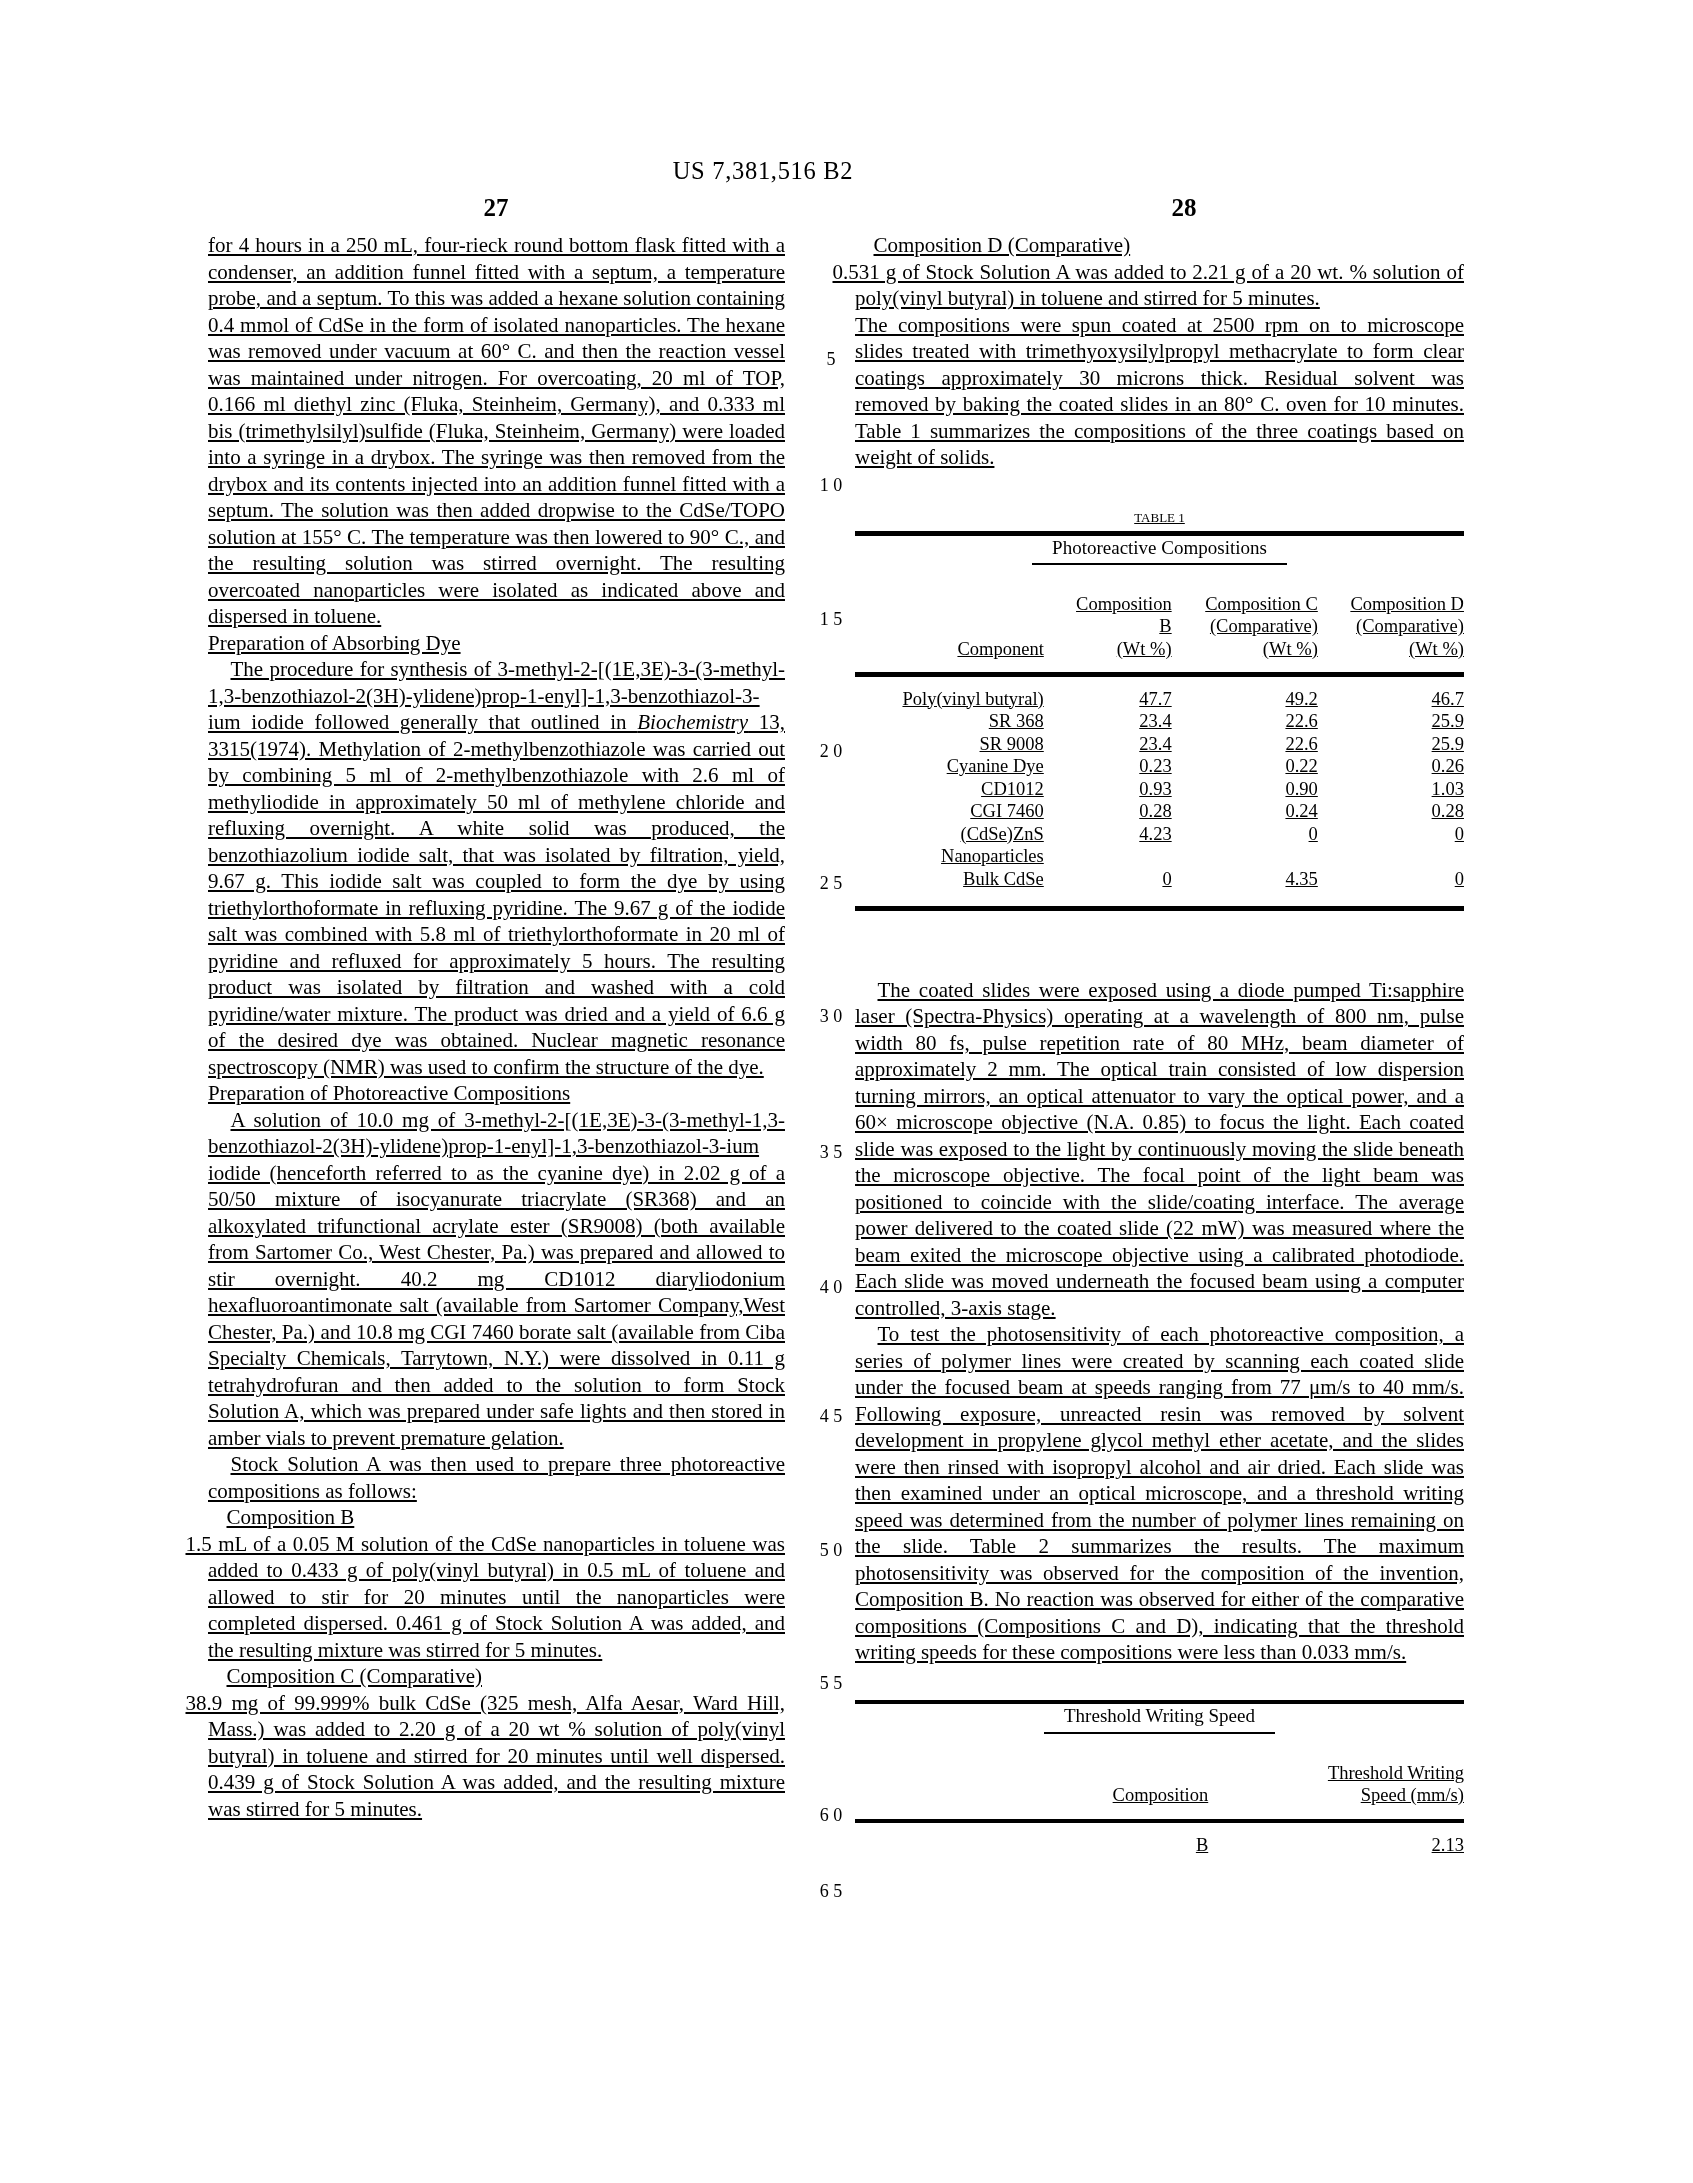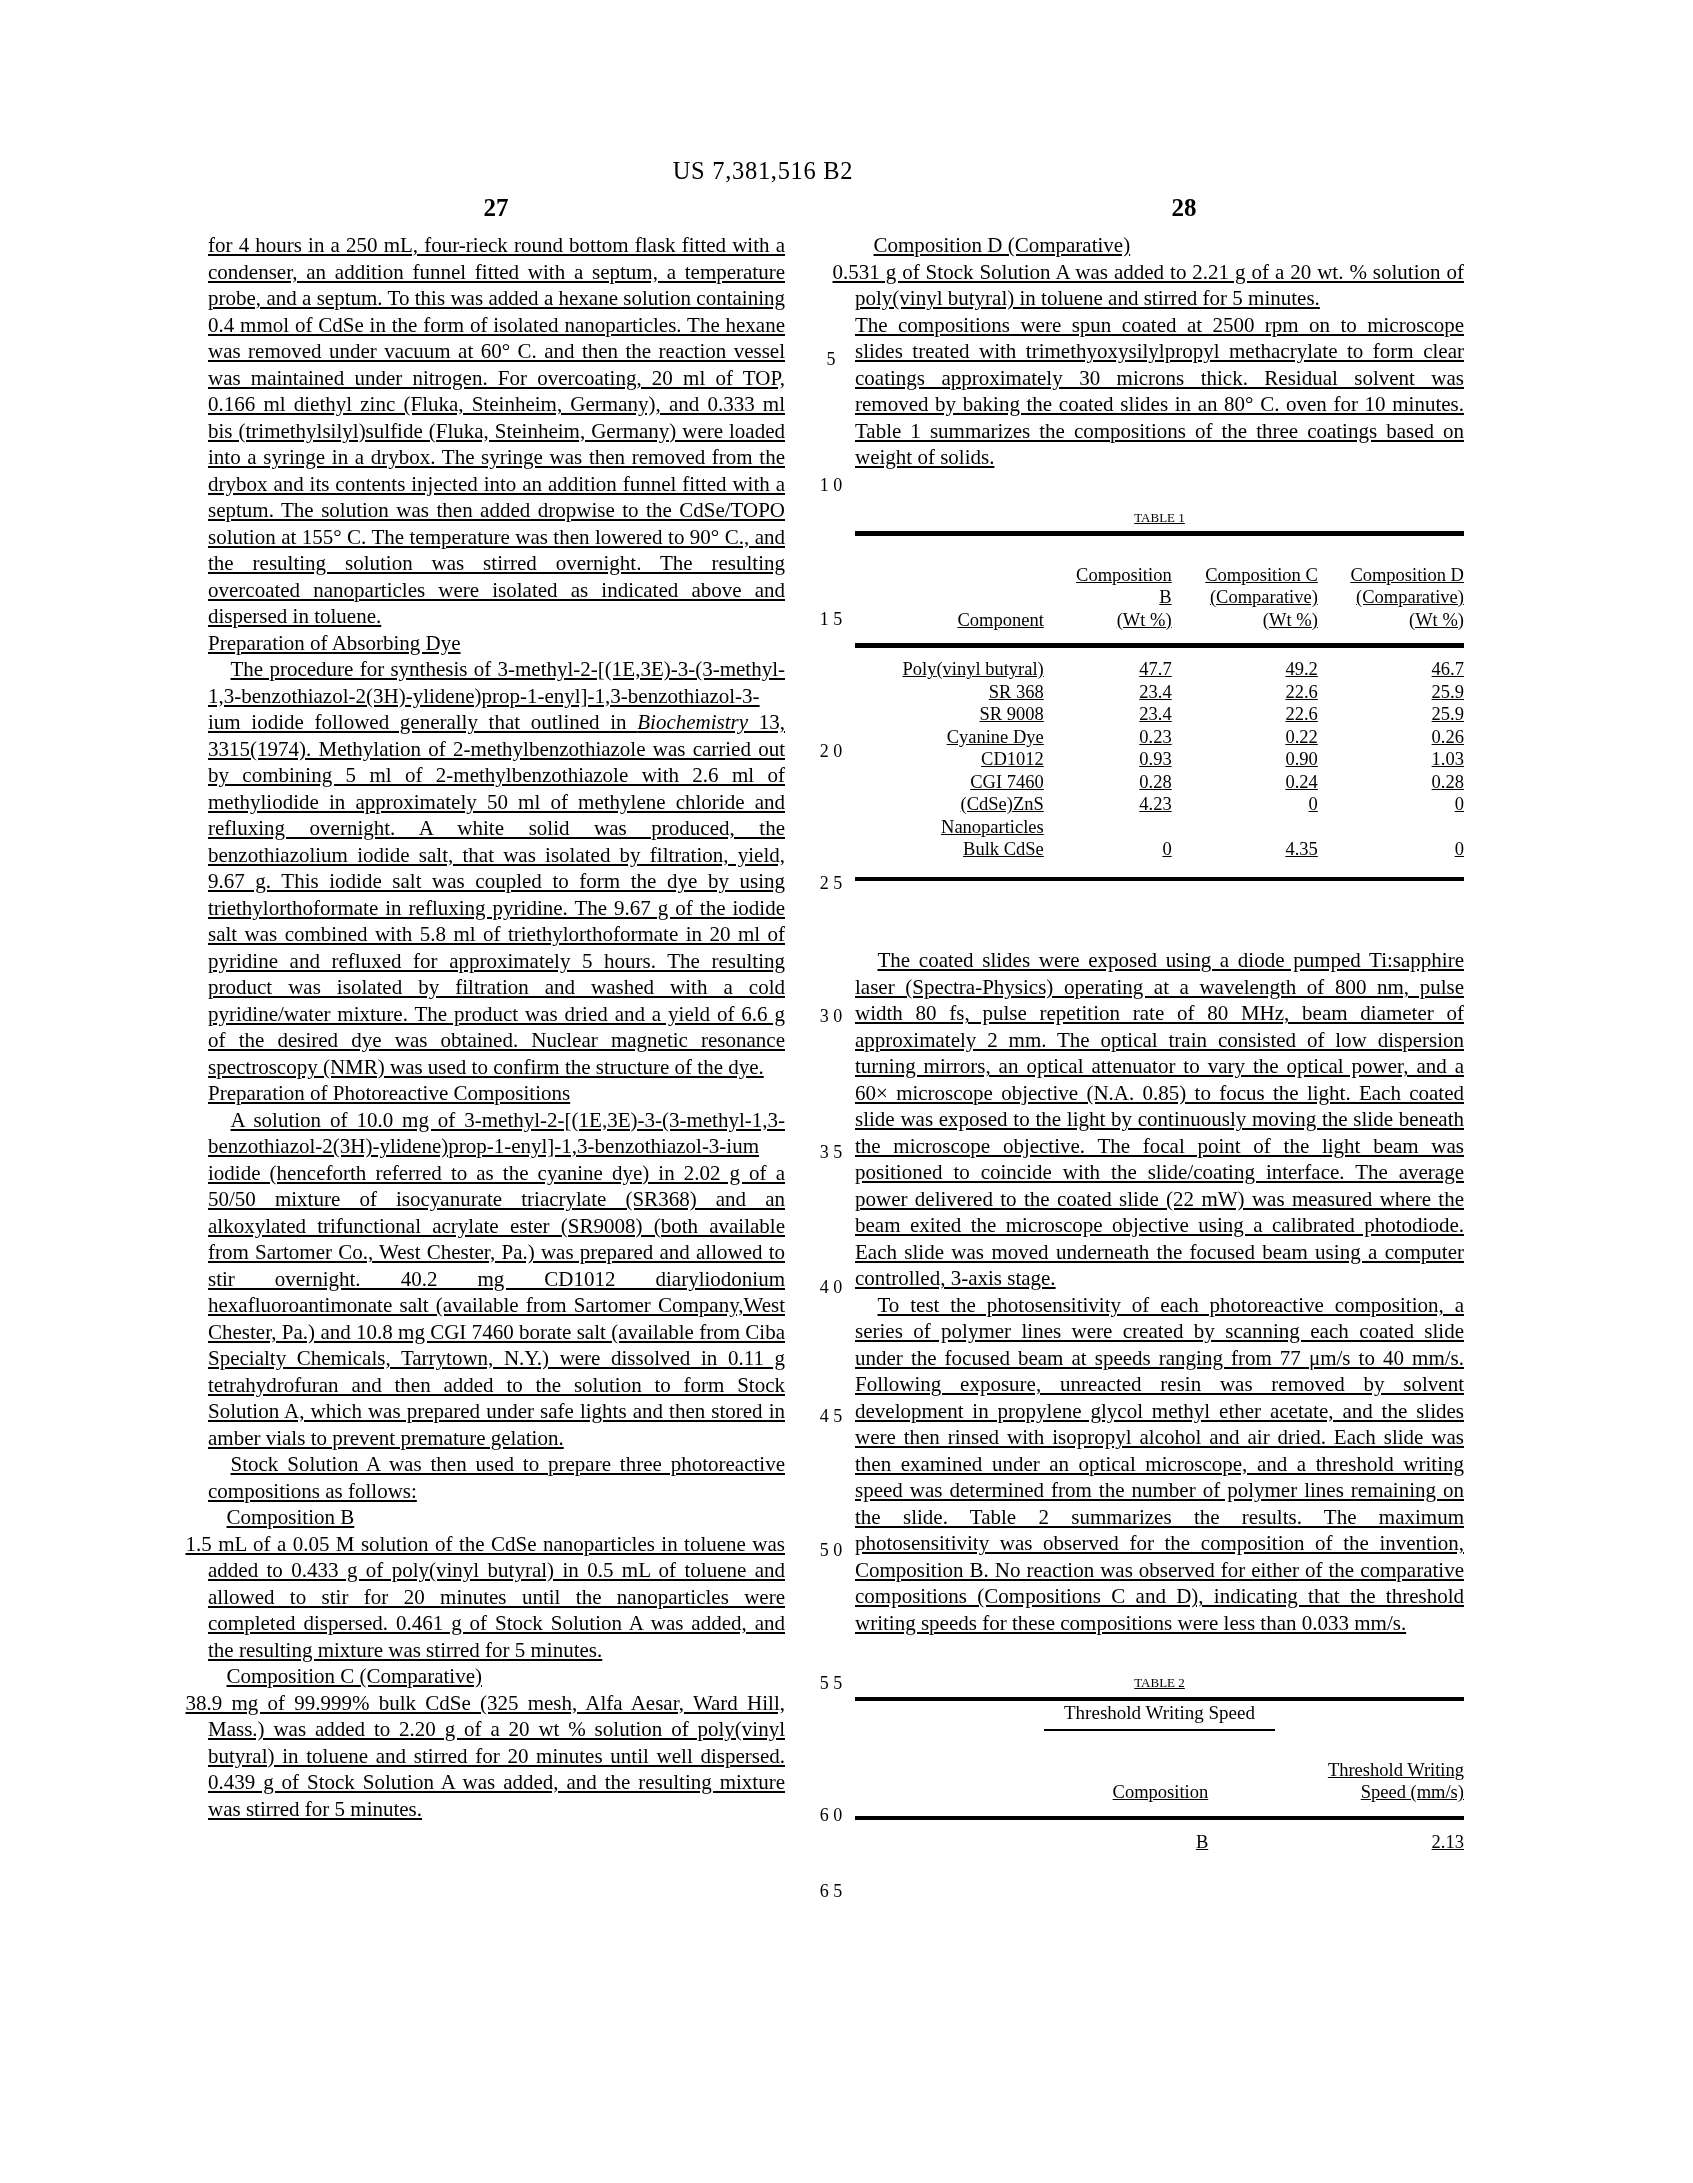--- a/index.html
+++ b/index.html
@@ -53,20 +53,21 @@
       <p class="subhead">Composition C (Comparative)</p>
       <p class="item">38.9 mg of 99.999% bulk CdSe (325 mesh, Alfa Aesar, Ward Hill, Mass.) was added to 2.20 g of a 20 wt % solution of poly(vinyl butyral) in toluene and stirred for 20 minutes until well dispersed. 0.439 g of Stock Solution A was added, and the resulting mixture was stirred for 5 minutes.</p>
     </div>
   <div class="col col-right" id="col-right">
       <p class="subhead">Composition D (Comparative)</p>
       <p class="item">0.531 g of Stock Solution A was added to 2.21 g of a 20 wt. % solution of poly(vinyl butyral) in toluene and stirred for 5 minutes.</p>
       <p class="para">The compositions were spun coated at 2500 rpm on to microscope slides treated with trimethyoxysilylpropyl methacrylate to form clear coatings approximately 30 microns thick. Residual solvent was removed by baking the coated slides in an 80° C. oven for 10 minutes. Table 1 summarizes the compositions of the three coatings based on weight of solids.</p>
       <div class="table-block">
         <p class="t-title">TABLE 1</p>
         <div class="rule"></div>
+        <p class="t-sub"><span>Photoreactive Compositions</span></p>
         <div class="t-head">
           <div class="t-cell" style="width: 31%;">
             <div>Component</div>
           </div>
           <div class="t-cell" style="width: 21%;">
             <div>Composition</div>
             <div>B</div>
             <div>(Wt %)</div>
           </div>
           <div class="t-cell" style="width: 24%;">
@@ -146,21 +147,20 @@
             <div class="t-cell" style="width: 21%;">0</div>
             <div class="t-cell" style="width: 24%;">4.35</div>
             <div class="t-cell" style="width: 24%;">0</div>
           </div>
         </div>
         <div class="rule"></div>
       </div>
       <p class="para indent">The coated slides were exposed using a diode pumped Ti:sapphire laser (Spectra-Physics) operating at a wavelength of 800 nm, pulse width 80 fs, pulse repetition rate of 80 MHz, beam diameter of approximately 2 mm. The optical train consisted of low dispersion turning mirrors, an optical attenuator to vary the optical power, and a 60× microscope objective (N.A. 0.85) to focus the light. Each coated slide was exposed to the light by continuously moving the slide beneath the microscope objective. The focal point of the light beam was positioned to coincide with the slide/coating interface. The average power delivered to the coated slide (22 mW) was measured where the beam exited the microscope objective using a calibrated photodiode. Each slide was moved underneath the focused beam using a computer controlled, 3-axis stage.</p>
       <p class="para indent">To test the photosensitivity of each photoreactive composition, a series of polymer lines were created by scanning each coated slide under the focused beam at speeds ranging from 77 μm/s to 40 mm/s. Following exposure, unreacted resin was removed by solvent development in propylene glycol methyl ether acetate, and the slides were then rinsed with isopropyl alcohol and air dried. Each slide was then examined under an optical microscope, and a threshold writing speed was determined from the number of polymer lines remaining on the slide. Table 2 summarizes the results. The maximum photosensitivity was observed for the composition of the invention, Composition B. No reaction was observed for either of the comparative compositions (Compositions C and D), indicating that the threshold writing speeds for these compositions were less than 0.033 mm/s.</p>
       <div class="table-block no-bottom">
-        <p class="t-title">TABLE 2</p>
         <div class="rule"></div>
         <p class="t-sub"><span>Threshold Writing Speed</span></p>
         <div class="t-head">
           <div class="t-cell" style="width: 58%;">
             <div>Composition</div>
           </div>
           <div class="t-cell" style="width: 42%;">
             <div>Threshold Writing</div>
             <div>Speed (mm/s)</div>
           </div>

